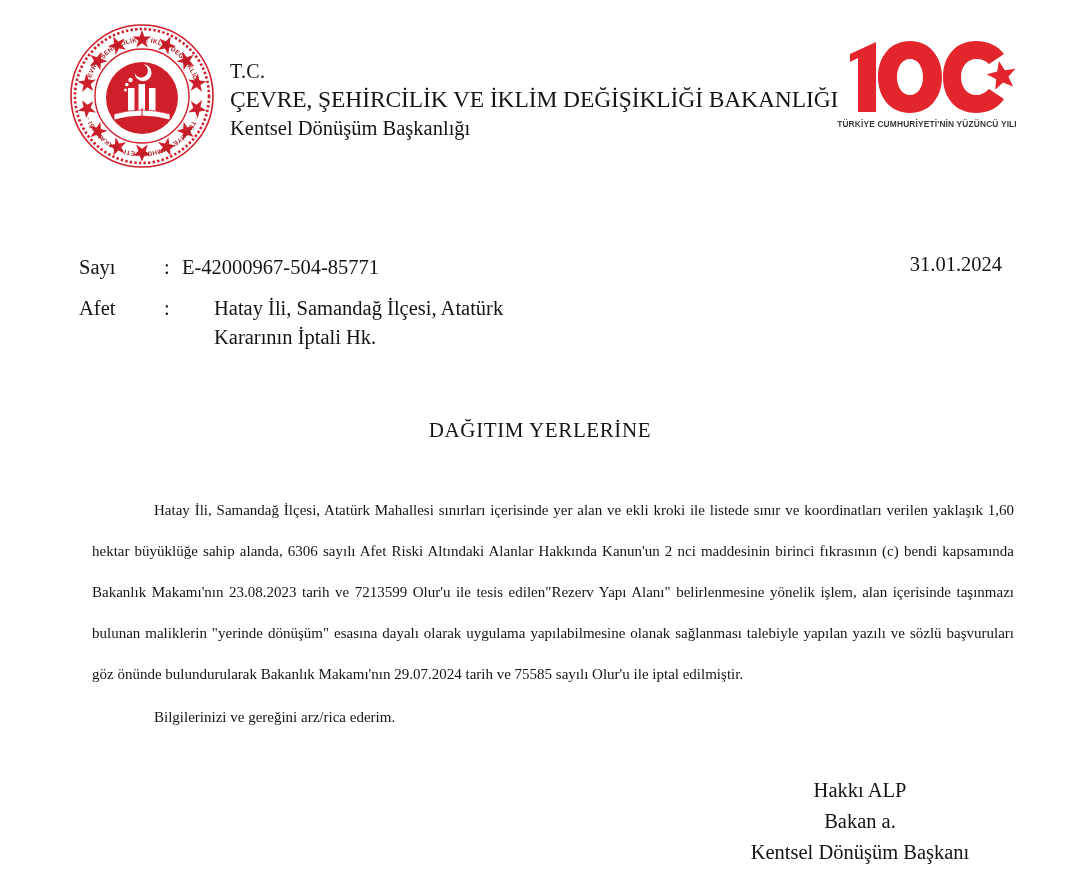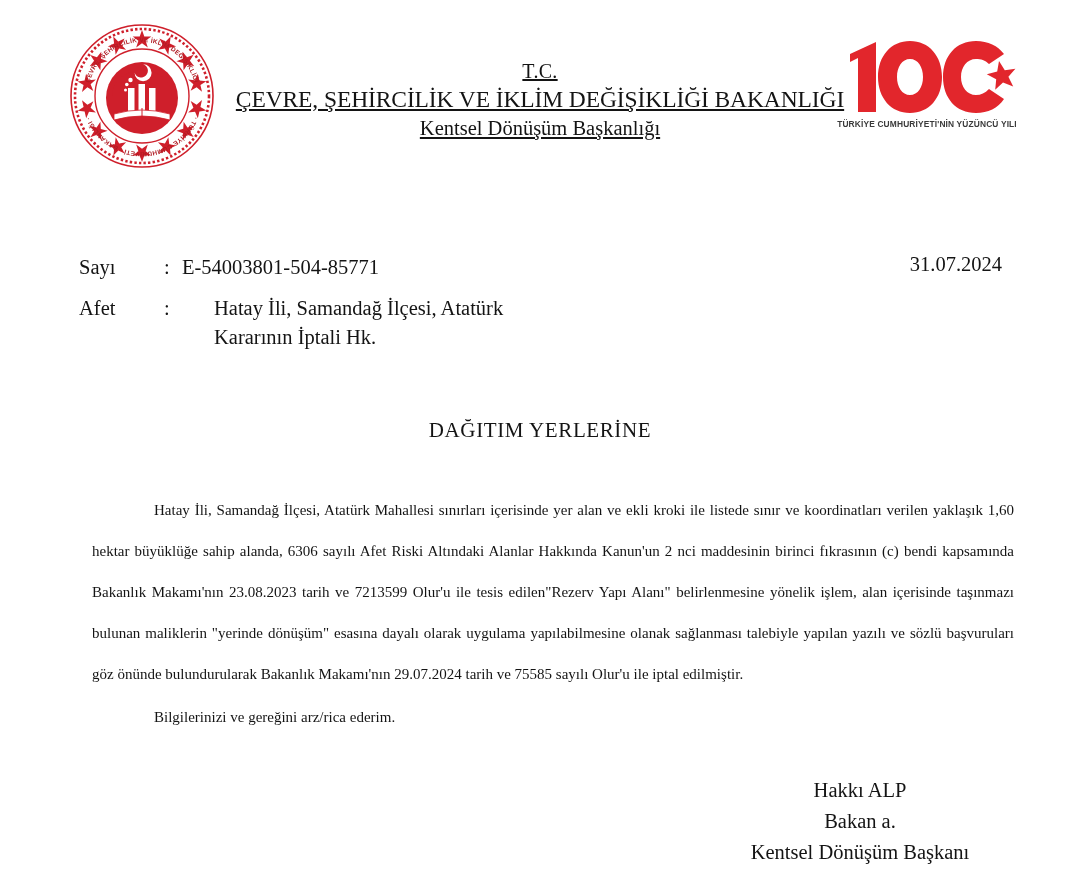--- a/index.html
+++ b/index.html
@@ -33,23 +33,22 @@
     width: 148px;
     height: 148px;
   }
   .emblem svg { display: block; width: 148px; height: 148px; }
 
   .header-titles {
     position: absolute;
     left: 230px;
     top: 58px;
     width: 620px;
-    text-align: center;
+    text-align: left;
     line-height: 1.3;
-    text-decoration: underline;
   }
   .tc-line {
     font-size: 20px;
     letter-spacing: 0.3px;
   }
   .ministry-line {
     font-size: 23.5px;
     letter-spacing: -0.1px;
     white-space: nowrap;
   }
@@ -215,33 +214,33 @@
         </g>
         <text x="91" y="99" text-anchor="middle" font-family="Liberation Sans, sans-serif" font-size="8.4" font-weight="bold" fill="#3a3a3a" letter-spacing="0.15">TÜRKİYE CUMHURİYETİ'NİN YÜZÜNCÜ YILI</text>
       </svg>
     </div>
   </div>
 
   <div class="refblock">
     <div class="ref-row">
       <span class="ref-label">Sayı</span>
       <span class="ref-colon">:</span>
-      <span class="ref-value">E-54003801-504-85771</span>
+      <span class="ref-value">E-42000967-504-85771</span>
     </div>
     <div class="ref-row row-konu">
       <span class="ref-label">Afet</span>
       <span class="ref-colon">:</span>
       <span class="ref-value">
         <div>Hatay İli, Samandağ İlçesi, Atatürk</div>
         <div>Kararının İptali Hk.</div>
       </span>
     </div>
   </div>
 
-  <div class="doc-date">31.07.2024</div>
+  <div class="doc-date">31.01.2024</div>
 
   <div class="recipient">DAĞITIM YERLERİNE</div>
 
   <div class="body-text">
     <p>Hatay İli, Samandağ İlçesi, Atatürk Mahallesi sınırları içerisinde yer alan ve ekli kroki ile listede sınır ve koordinatları verilen yaklaşık 1,60 hektar büyüklüğe sahip alanda, 6306 sayılı Afet Riski Altındaki Alanlar Hakkında Kanun'un 2 nci maddesinin birinci fıkrasının (c) bendi kapsamında Bakanlık Makamı'nın 23.08.2023 tarih ve 7213599 Olur'u ile tesis edilen"Rezerv Yapı Alanı" belirlenmesine yönelik işlem, alan içerisinde taşınmazı bulunan maliklerin "yerinde dönüşüm" esasına dayalı olarak uygulama yapılabilmesine olanak sağlanması talebiyle yapılan yazılı ve sözlü başvuruları göz önünde bulundurularak Bakanlık Makamı'nın 29.07.2024 tarih ve 75585 sayılı Olur'u ile iptal edilmiştir.</p>
     <p class="closing">Bilgilerinizi ve gereğini arz/rica ederim.</p>
   </div>
 
   <div class="signature">
     <div>Hakkı ALP</div>

